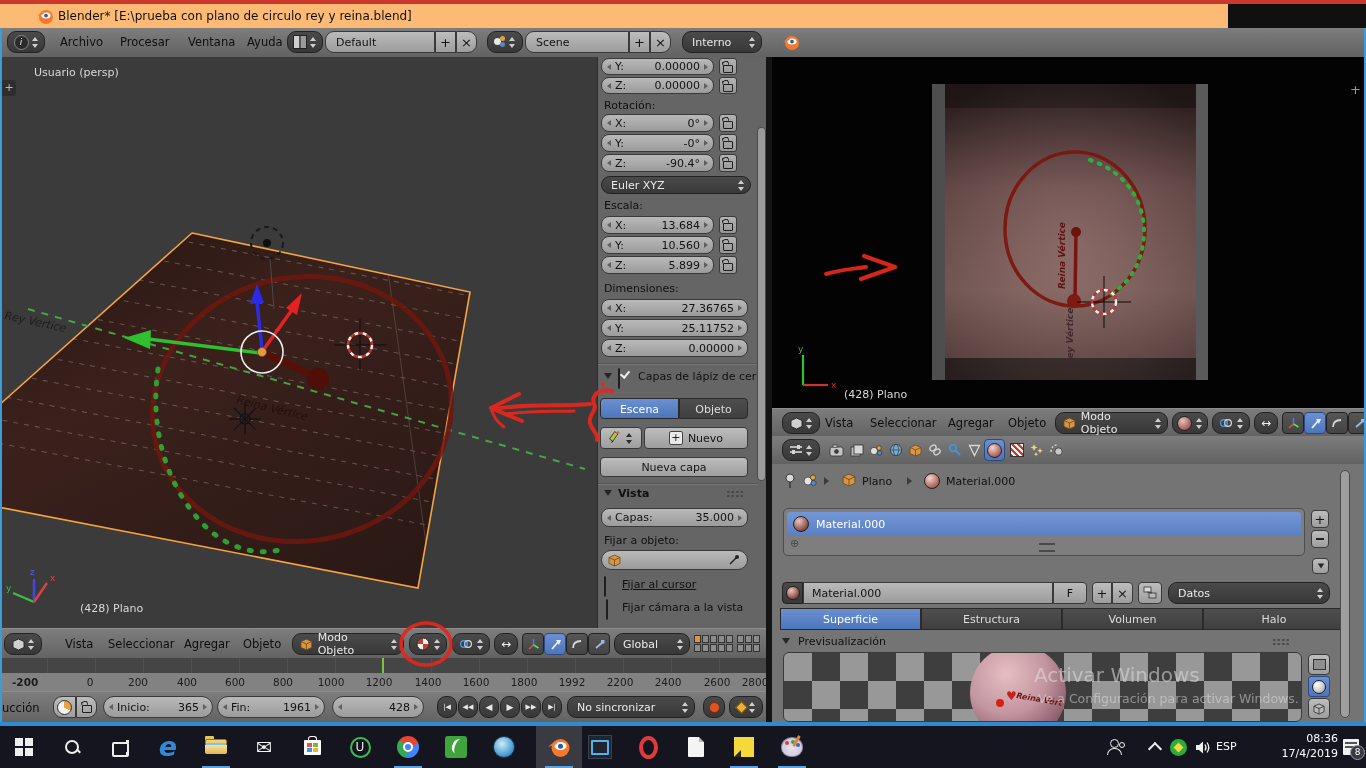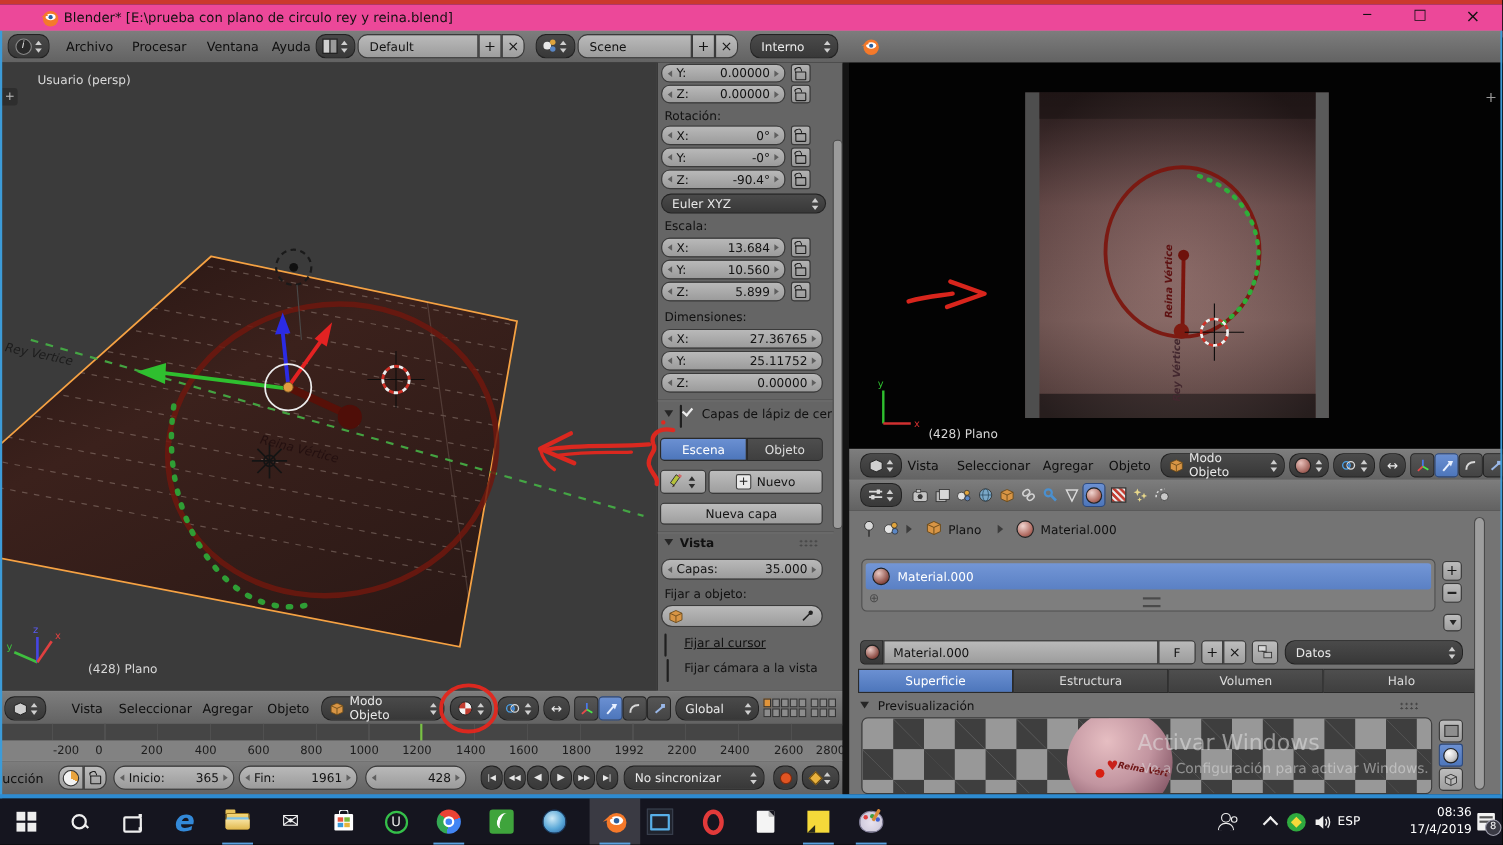--- a/index.html
+++ b/index.html
@@ -36,21 +36,21 @@
   .wtxt{color:#d8d8d8;}
   .tb-ic{position:absolute;top:6px;width:30px;height:30px;display:flex;align-items:center;justify-content:center;}
   .tb-ul{position:absolute;top:40px;height:3px;width:28px;background:#5aa2e0;}
 </style>
 </head>
 <body>
 
 <div id="page">
 
   <div class="abs" style="left:0;top:0;width:1366px;height:4px;background:#cb392e;"></div>
-  <div class="abs" style="left:0;top:4px;width:1366px;height:24px;background:#ec4899;border-bottom:6px solid #a3a3a3;">
+  <div class="abs" style="left:0;top:4px;width:1228px;height:24px;background:#fdba74;border-bottom:6px solid #a3a3a3;">
     <svg class="abs" style="left:36px;top:3px;" width="18" height="18" viewBox="0 0 18 18">
       <circle cx="10" cy="10" r="7" fill="#f5792a"></circle>
         <ellipse cx="10" cy="8.4" rx="4.6" ry="3" fill="#fff"></ellipse>
         <circle cx="10" cy="8.6" r="1.9" fill="#2a5f9e"></circle>
         <path d="M1,9 L6,5 L8,7 Z" fill="#f5792a"></path>
     </svg>
     <span class="abs" style="left:58px;top:5px;font-size:12px;color:#111;">Blender* [E:\prueba con plano de circulo rey y reina.blend]</span>
     <span class="abs" style="left:1223px;top:2px;width:40px;text-align:center;font-size:12px;color:#111;">─</span>
     <span class="abs" style="left:1271px;top:2px;width:40px;text-align:center;font-size:13px;color:#111;">□</span>
     <span class="abs" style="left:1319px;top:1px;width:40px;text-align:center;font-size:16px;color:#111;">×</span>
@@ -432,21 +432,21 @@
         <span style="background:#8c8c8c;border:1px solid #333;"></span>
           <span style="background:#8c8c8c;border:1px solid #333;"></span>
           <span style="background:#8c8c8c;border:1px solid #333;"></span>
       </div>
     </div>
   </div>
 
   <div class="abs" style="left:0;top:658px;width:766px;height:15px;background:#454545;background-image:repeating-linear-gradient(90deg,transparent 0 47px,#505050 47px 48px);border-bottom:1px solid #333;"></div>
   <div class="abs" style="left:382px;top:658px;width:2px;height:33px;background:#79c244;"></div>
   <div class="abs" style="left:0;top:673px;width:766px;height:18px;background:#828282;border-bottom:1px solid #3a3a3a;">
-    <span class="abs" style="left:12px;top:3px;width:60px;text-align:right;font-size:10.5px;color:#1c1c1c;">-200</span>
+    <span class="abs" style="left:12px;top:3px;width:60px;text-align:left;font-size:10.5px;color:#1c1c1c;font-weight:bold;">-200</span>
     <span class="abs" style="left:60px;top:3px;width:60px;text-align:center;font-size:10.5px;color:#1c1c1c;">0</span>
     <span class="abs" style="left:108px;top:3px;width:60px;text-align:center;font-size:10.5px;color:#1c1c1c;">200</span>
     <span class="abs" style="left:157px;top:3px;width:60px;text-align:center;font-size:10.5px;color:#1c1c1c;">400</span>
     <span class="abs" style="left:205px;top:3px;width:60px;text-align:center;font-size:10.5px;color:#1c1c1c;">600</span>
     <span class="abs" style="left:253px;top:3px;width:60px;text-align:center;font-size:10.5px;color:#1c1c1c;">800</span>
     <span class="abs" style="left:301px;top:3px;width:60px;text-align:center;font-size:10.5px;color:#1c1c1c;">1000</span>
     <span class="abs" style="left:349px;top:3px;width:60px;text-align:center;font-size:10.5px;color:#1c1c1c;">1200</span>
     <span class="abs" style="left:398px;top:3px;width:60px;text-align:center;font-size:10.5px;color:#1c1c1c;">1400</span>
     <span class="abs" style="left:446px;top:3px;width:60px;text-align:center;font-size:10.5px;color:#1c1c1c;">1600</span>
     <span class="abs" style="left:494px;top:3px;width:60px;text-align:center;font-size:10.5px;color:#1c1c1c;">1800</span>

